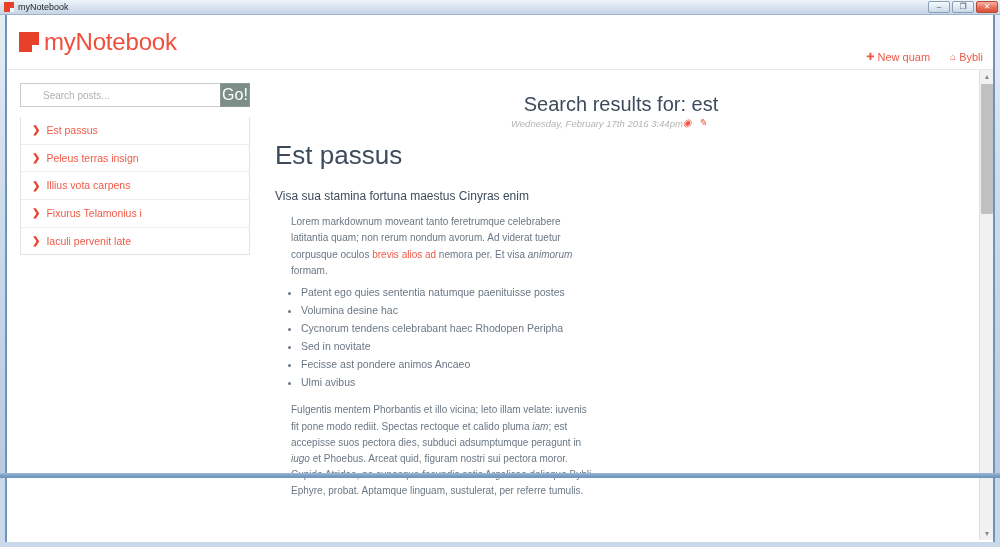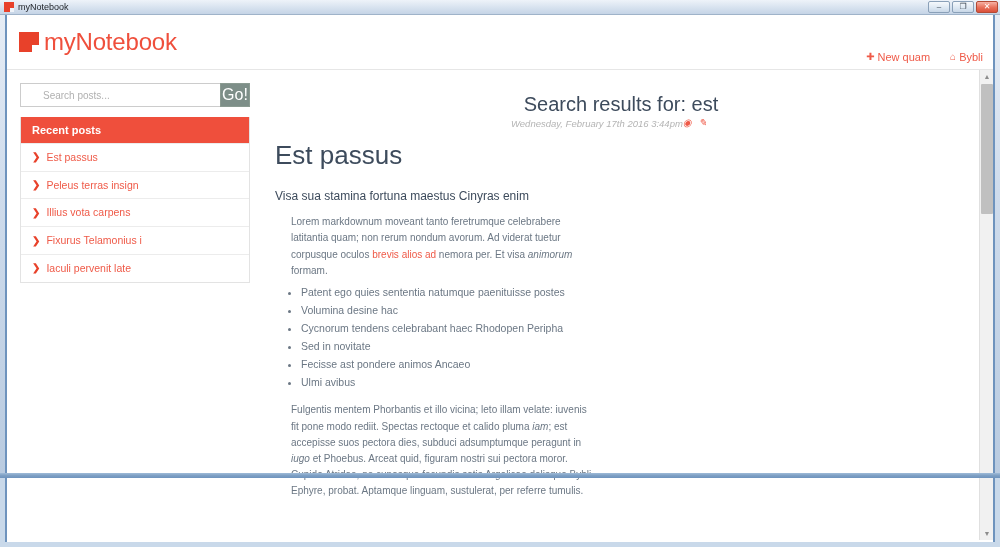--- a/index.html
+++ b/index.html
@@ -236,21 +236,20 @@
         </div>
       </div>
 
       <div id="sidebar">
         <div id="searchbar">
           <input id="search-input" type="text" placeholder="Search posts..." style="">
           <div id="search-go">Go!</div>
         </div>
 
         <div id="recent-panel">
-          <div id="recent-header">Recent posts</div>
 
           <div class="recent-item">
             <span class="chev">❯</span>
             <span>Est passus</span>
           </div>
           <div class="recent-item">
             <span class="chev">❯</span>
             <span>Peleus terras insign</span>
           </div>
           <div class="recent-item">

